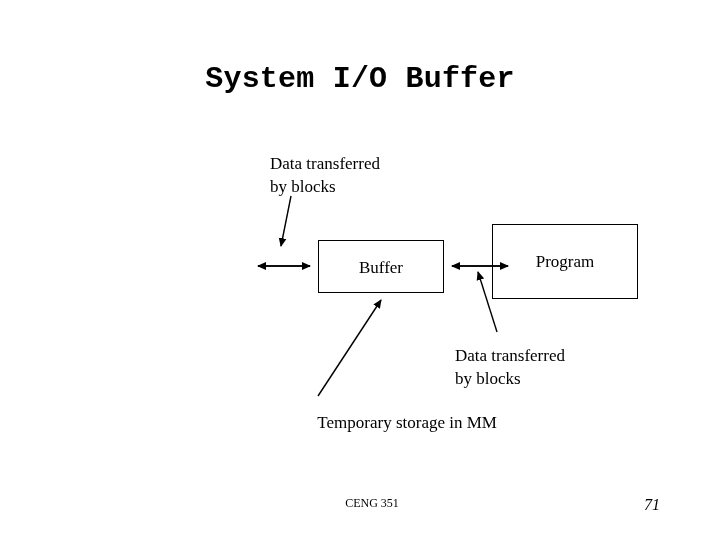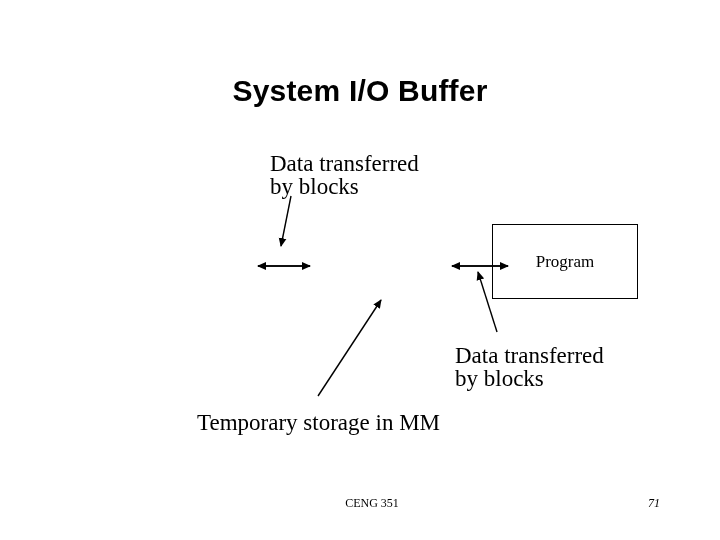--- a/index.html
+++ b/index.html
@@ -19,23 +19,22 @@
     background: #ffffff;
   }
   .title {
     position: absolute;
     left: 0;
     top: 62px;
     width: 720px;
     text-align: center;
     font-size: 30px;
     font-weight: bold;
-    font-family: Liberation Sans, sans-serif;
+    font-family: Liberation Mono, monospace;
     letter-spacing: 0.2px;
-    margin-top: 12px;
   }
   .box {
     position: absolute;
     border: 1px solid #000000;
     background: #ffffff;
     box-sizing: border-box;
   }
   .box-label {
     position: absolute;
     width: 100%;
@@ -69,76 +68,79 @@
     top: 224px;
     width: 146px;
     height: 75px;
   }
   #program-label {
     left: 0;
     top: 26px;
   }
   .caption {
     position: absolute;
-    font-size: 23px;
+    font-size: 17px;
     line-height: 23px;
     font-family: "Liberation Serif", serif;
   }
   #cap-blocks {
     left: 270px;
     top: 152px;
     width: 200px;
     text-align: left;
   }
   #cap-records {
     left: 455px;
     top: 344px;
     width: 220px;
     text-align: left;
   }
   #cap-temporary {
     left: 197px;
     top: 411px;
     width: 300px;
-    text-align: left;
+    text-align: right;
   }
   #footer-left {
     position: absolute;
     left: 12px;
     top: 496px;
     width: 720px;
     text-align: center;
     font-size: 12px;
     font-family: "Liberation Serif", serif;
   }
   #footer-right {
     position: absolute;
     right: 60px;
     top: 496px;
-    font-size: 12px;
+    font-size: 16px;
     font-family: "Liberation Serif", serif;
     font-style: italic;
   }
   svg.overlay {
     position: absolute;
     left: 0;
     top: 0;
     width: 720px;
     height: 540px;
     pointer-events: none;
   }
 </style>
 </head>
 <body>
 
 <div id="slide">
 
   <div class="title">System I/O Buffer</div>
 
 
+  <div class="box" id="buffer-box">
+    <div class="box-label" id="buffer-label">Buffer</div>
+  </div>
 
   <div class="box" id="program-box">
     <div class="box-label" id="program-label">Program</div>
   </div>
 
   <svg class="overlay" viewBox="0 0 720 540">
     <defs>
       <marker id="ah" markerWidth="9" markerHeight="9" refX="8" refY="4.5" orient="auto" markerUnits="userSpaceOnUse">
         <path d="M0,0.6 L9,4.5 L0,8.4 z" fill="#000000"></path>
       </marker>

